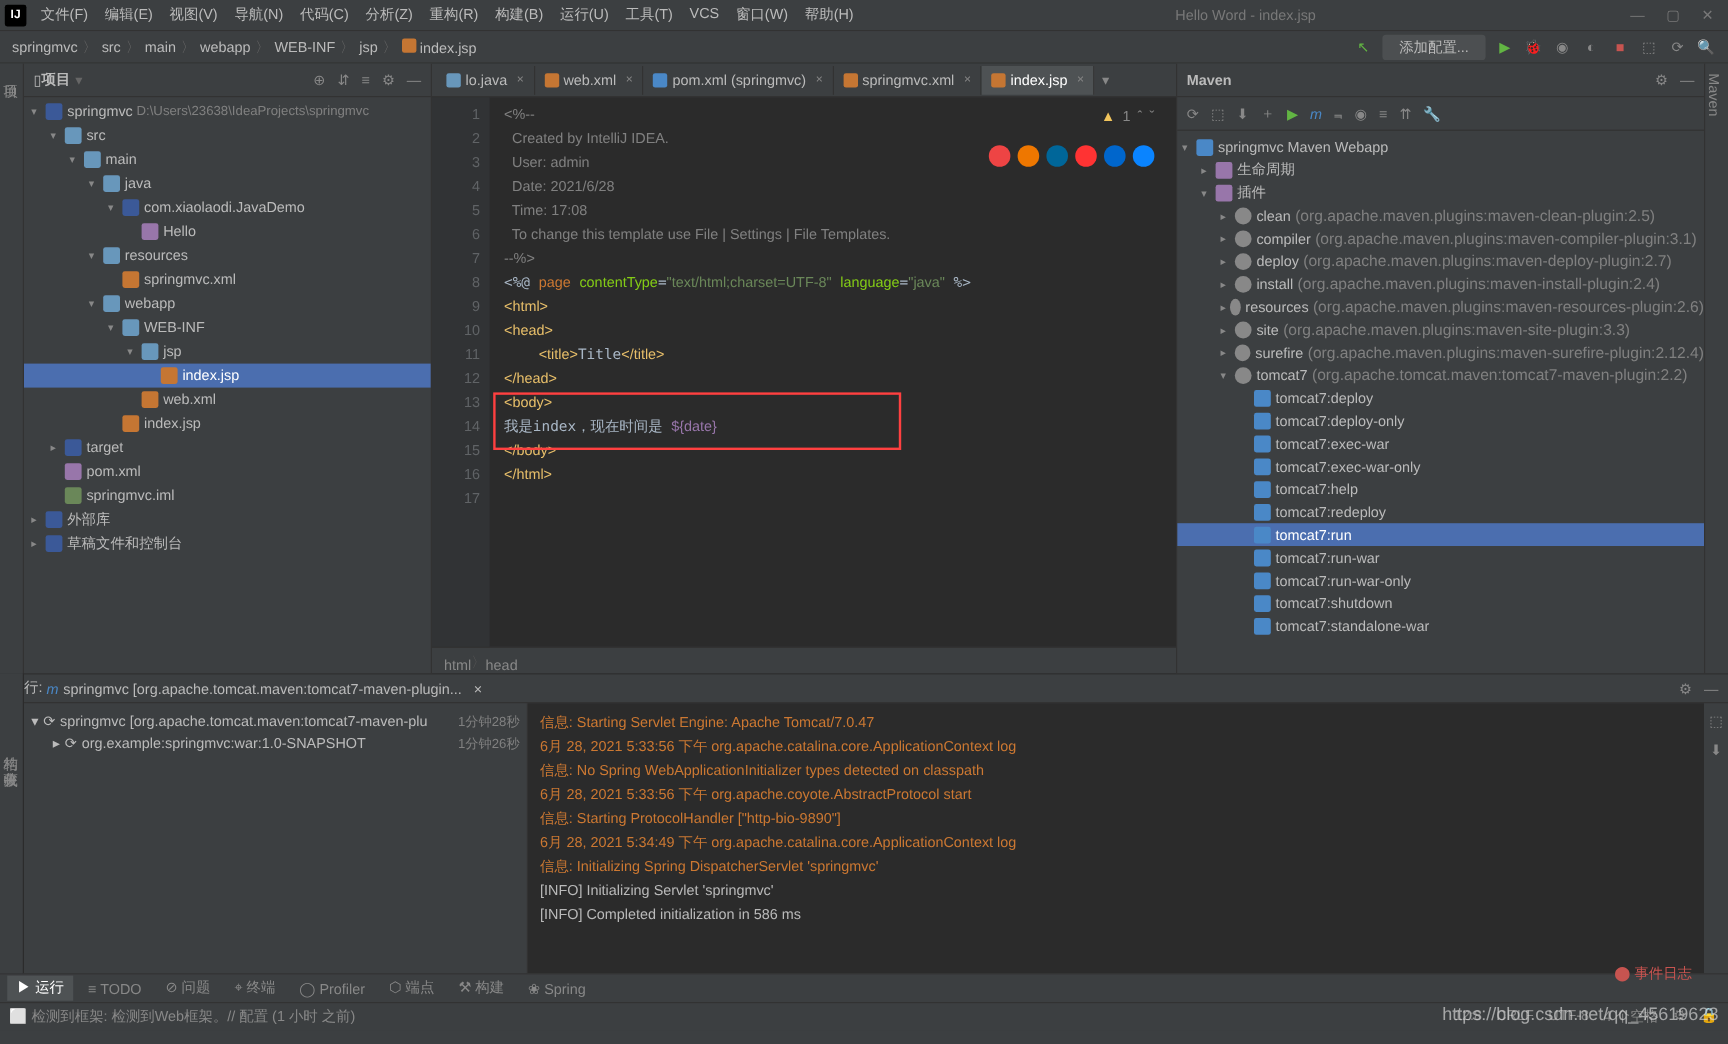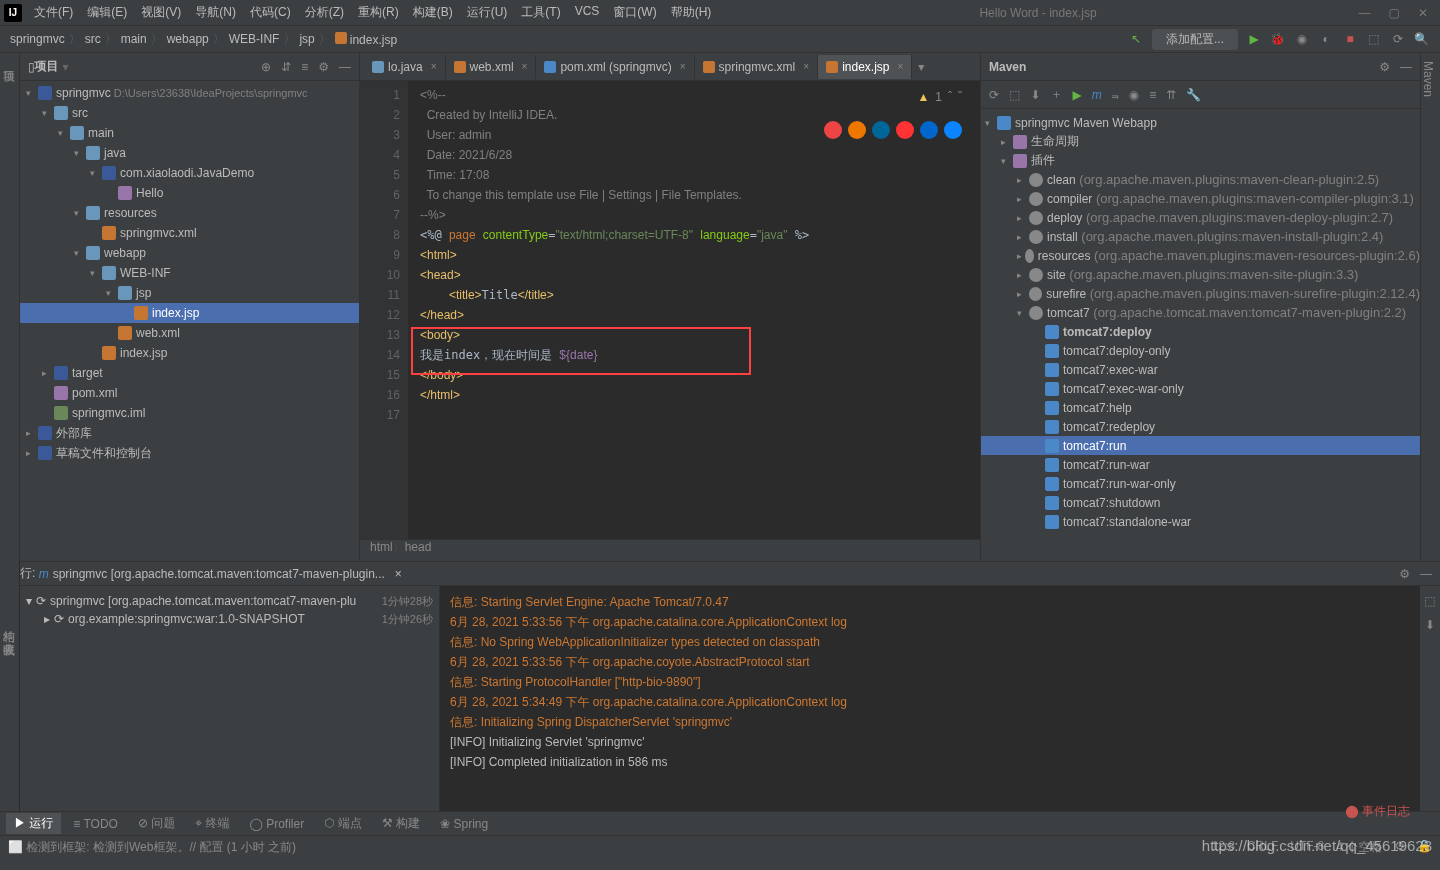--- a/index.html
+++ b/index.html
@@ -48,21 +48,21 @@
 .c-comment{color:#808080}
 .c-tag{color:#e8bf6a}
 .c-attr{color:#84cc16}
 .c-str{color:#6a8759}
 .c-kw{color:#cc7832}
 .c-var{color:#9876aa}
 .redbox{position:absolute;border:2px solid #ff4040;left:3px;top:246px;width:340px;height:48px;pointer-events:none}
 .warnings{position:absolute;right:18px;top:6px;display:flex;gap:6px;align-items:center;color:#888}
 .browsers{position:absolute;right:18px;top:40px;display:flex;gap:6px}
 .browsers span{width:18px;height:18px;border-radius:50%;display:inline-block}
-.breadcrumb-bar{height:22px;background:#3c3f41;border-top:1px solid #323232;display:flex;align-items:flex-start;padding:0 10px;color:#888}
+.breadcrumb-bar{height:22px;background:#3c3f41;border-top:1px solid #323232;display:flex;align-items:flex-end;padding:0 10px;color:#888}
 .maven-panel{width:440px;background:#3c3f41;border-left:1px solid #323232;display:flex;flex-direction:column}
 .maven-toolbar{height:28px;display:flex;align-items:center;gap:10px;padding:0 8px;border-bottom:1px solid #323232;color:#888}
 .maven-tree{flex:1;overflow:hidden;padding:4px 0}
 .mvn-row{display:flex;align-items:center;height:19px;white-space:nowrap;padding-left:4px}
 .mvn-row.selected{background:#4b6eaf;color:#fff}
 .mvn-row .arrow{width:12px;font-size:9px;color:#888}
 .mvn-row .mi{width:14px;height:14px;margin-right:4px;display:inline-block}
 .mi.m{background:#4a88c7;border-radius:2px}
 .mi.gear{background:#888;border-radius:50%}
 .mi.folder{background:#9876aa;border-radius:2px}
@@ -436,21 +436,21 @@
           <span class="mi gear"></span>
           <span>surefire</span>
           <span class="muted">&nbsp;(org.apache.maven.plugins:maven-surefire-plugin:2.12.4)</span>
         </div>
         <div class="mvn-row" style="padding-left: 36px;">
           <span class="arrow">▾</span>
           <span class="mi gear"></span>
           <span>tomcat7</span>
           <span class="muted">&nbsp;(org.apache.tomcat.maven:tomcat7-maven-plugin:2.2)</span>
         </div>
-        <div class="mvn-row" style="padding-left: 52px; font-weight: bold;">
+        <div class="mvn-row" style="padding-left: 52px;">
           <span class="arrow"></span>
           <span class="mi m"></span>
           <span>tomcat7:deploy</span>
         </div>
         <div class="mvn-row" style="padding-left: 52px;">
           <span class="arrow"></span>
           <span class="mi m"></span>
           <span>tomcat7:deploy-only</span>
         </div>
         <div class="mvn-row" style="padding-left: 52px;">

